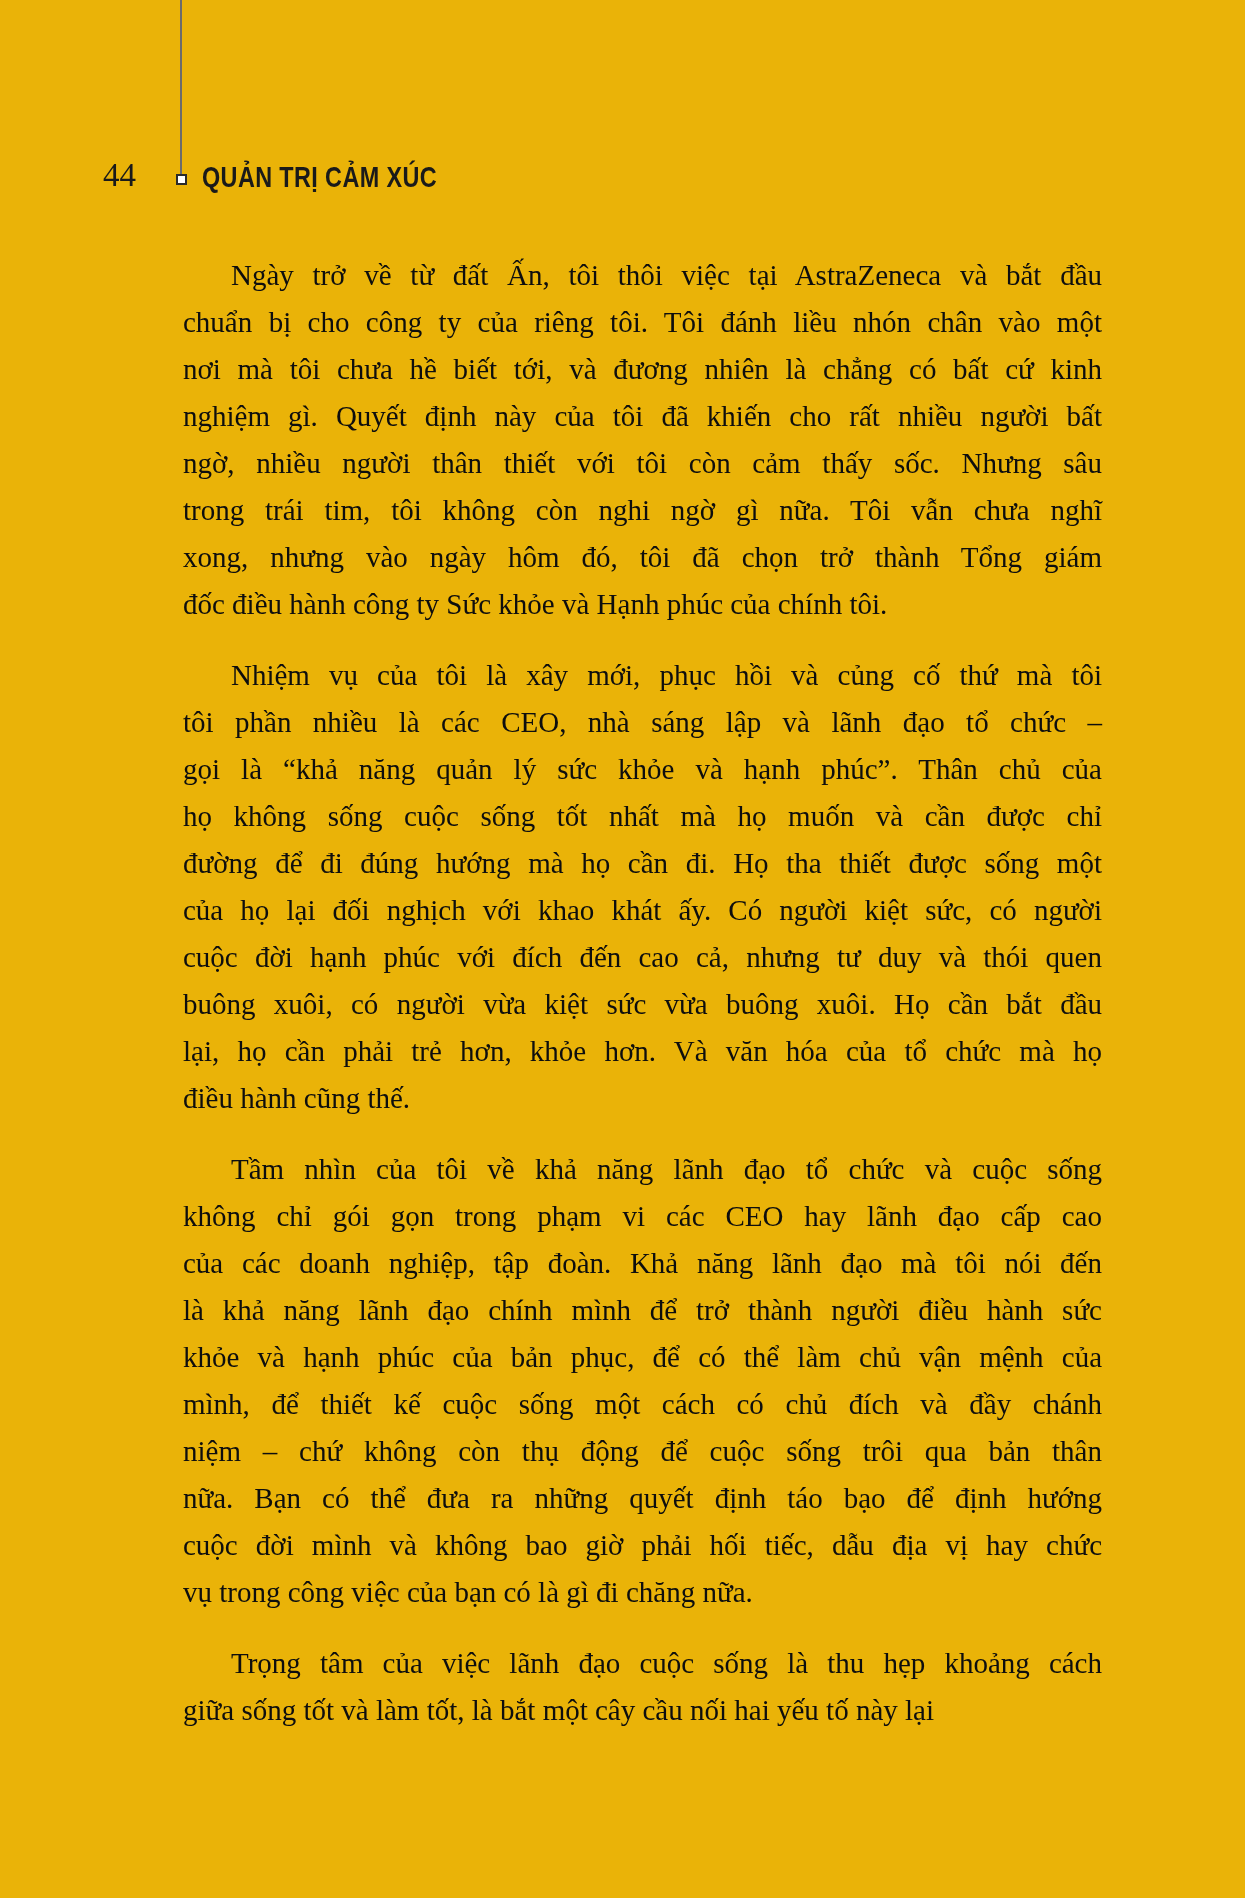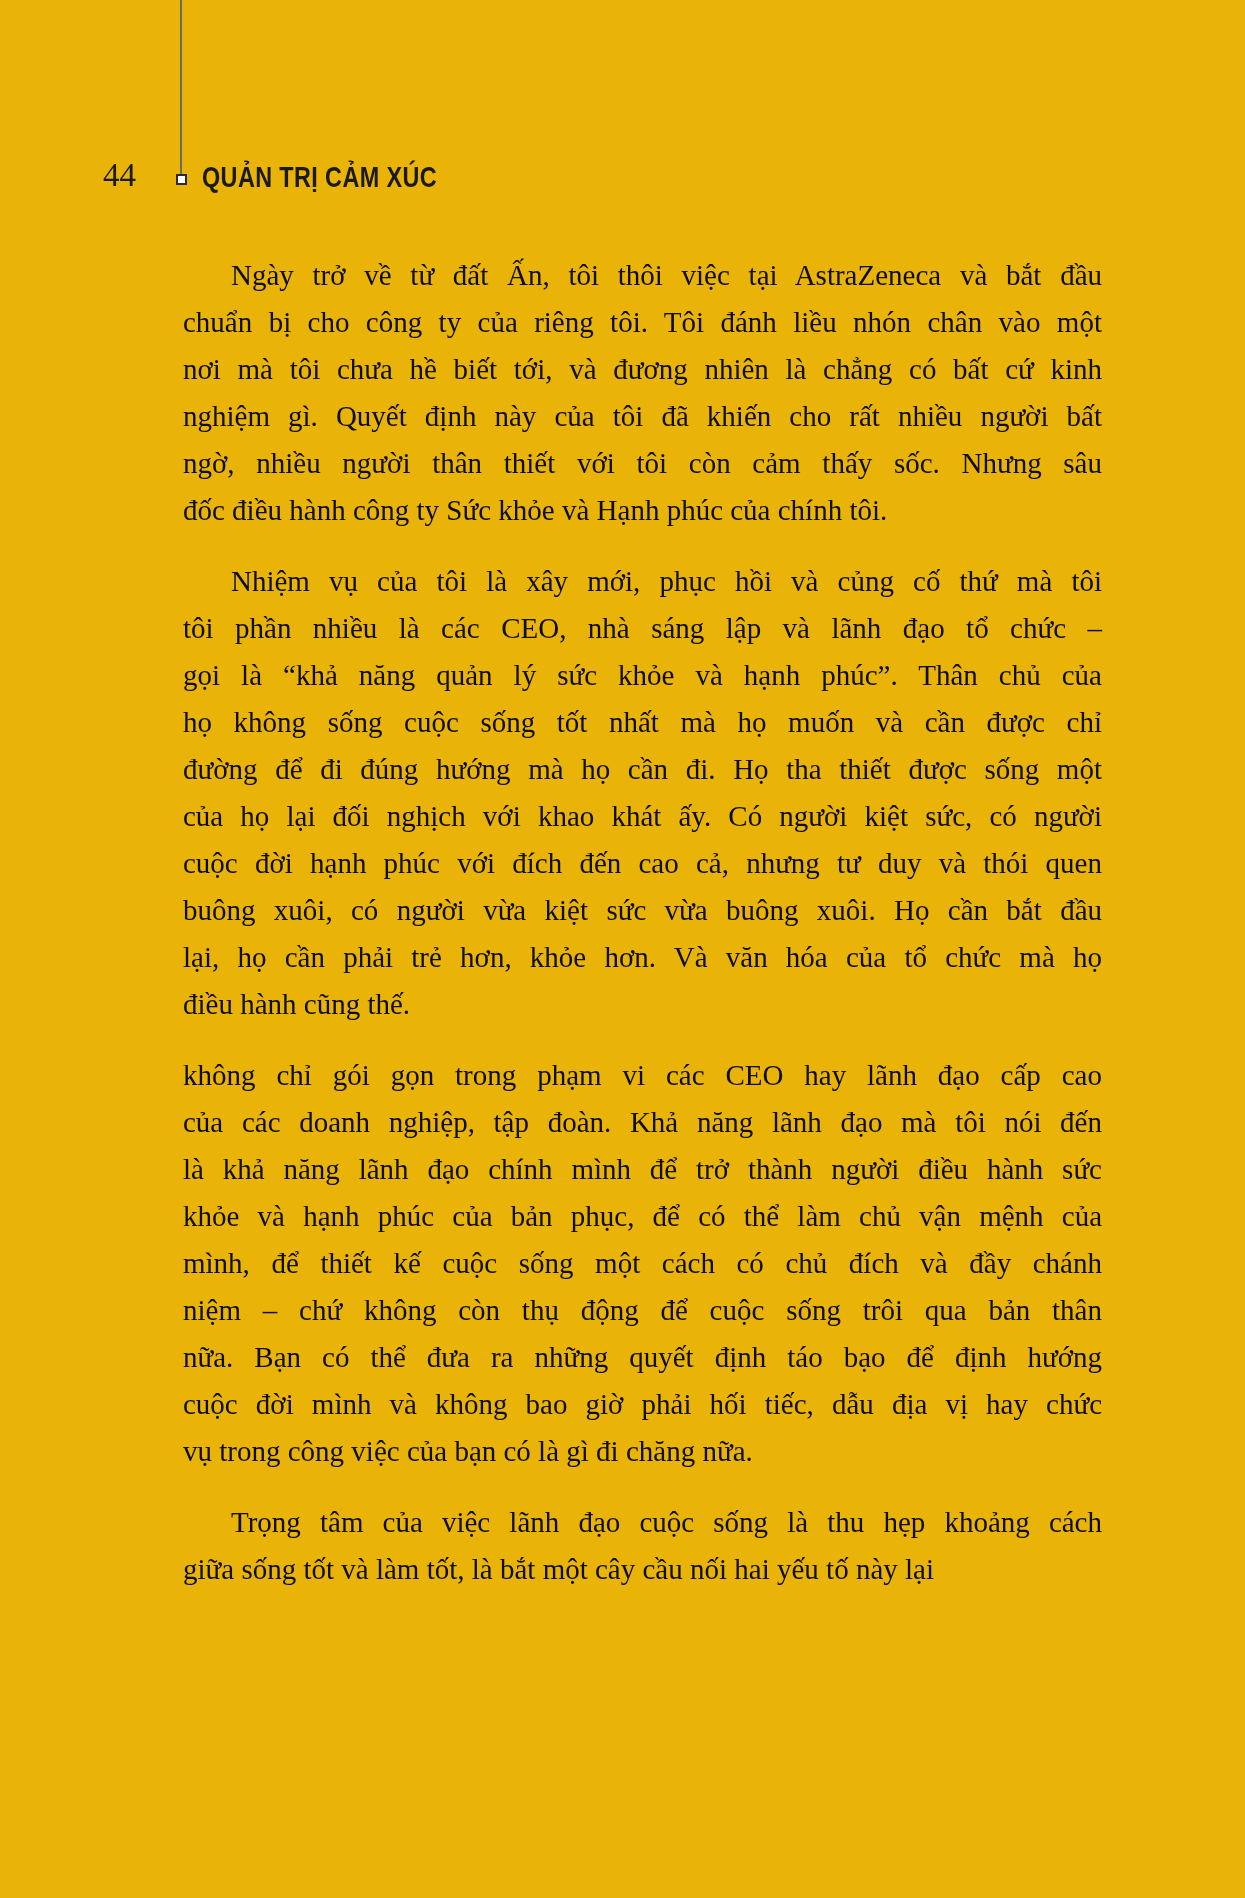--- a/index.html
+++ b/index.html
@@ -60,35 +60,38 @@
   <div class="header-rule-marker"></div>
   <div class="page-number">44</div>
   <div class="chapter-title">QUẢN TRỊ CẢM XÚC</div>
   <div class="body-text">
       <div class="para">
         <div class="line first">Ngày trở về từ đất Ấn, tôi thôi việc tại AstraZeneca và bắt đầu</div>
         <div class="line">chuẩn bị cho công ty của riêng tôi. Tôi đánh liều nhón chân vào một</div>
         <div class="line">nơi mà tôi chưa hề biết tới, và đương nhiên là chẳng có bất cứ kinh</div>
         <div class="line">nghiệm gì. Quyết định này của tôi đã khiến cho rất nhiều người bất</div>
         <div class="line">ngờ, nhiều người thân thiết với tôi còn cảm thấy sốc. Nhưng sâu</div>
+        <div class="line">trong trái tim, tôi không còn nghi ngờ gì nữa. Tôi vẫn chưa nghĩ</div>
+        <div class="line">xong, nhưng vào ngày hôm đó, tôi đã chọn trở thành Tổng giám</div>
         <div class="line last">đốc điều hành công ty Sức khỏe và Hạnh phúc của chính tôi.</div>
       </div>
       <div class="para">
         <div class="line first">Nhiệm vụ của tôi là xây mới, phục hồi và củng cố thứ mà tôi</div>
         <div class="line">tôi phần nhiều là các CEO, nhà sáng lập và lãnh đạo tổ chức –</div>
         <div class="line">gọi là “khả năng quản lý sức khỏe và hạnh phúc”. Thân chủ của</div>
         <div class="line">họ không sống cuộc sống tốt nhất mà họ muốn và cần được chỉ</div>
         <div class="line">đường để đi đúng hướng mà họ cần đi. Họ tha thiết được sống một</div>
         <div class="line">của họ lại đối nghịch với khao khát ấy. Có người kiệt sức, có người</div>
         <div class="line">cuộc đời hạnh phúc với đích đến cao cả, nhưng tư duy và thói quen</div>
         <div class="line">buông xuôi, có người vừa kiệt sức vừa buông xuôi. Họ cần bắt đầu</div>
         <div class="line">lại, họ cần phải trẻ hơn, khỏe hơn. Và văn hóa của tổ chức mà họ</div>
         <div class="line last">điều hành cũng thế.</div>
       </div>
       <div class="para">
+        <div class="line first">Tầm nhìn của tôi về khả năng lãnh đạo tổ chức và cuộc sống</div>
         <div class="line">không chỉ gói gọn trong phạm vi các CEO hay lãnh đạo cấp cao</div>
         <div class="line">của các doanh nghiệp, tập đoàn. Khả năng lãnh đạo mà tôi nói đến</div>
         <div class="line">là khả năng lãnh đạo chính mình để trở thành người điều hành sức</div>
         <div class="line">khỏe và hạnh phúc của bản phục, để có thể làm chủ vận mệnh của</div>
         <div class="line">mình, để thiết kế cuộc sống một cách có chủ đích và đầy chánh</div>
         <div class="line">niệm – chứ không còn thụ động để cuộc sống trôi qua bản thân</div>
         <div class="line">nữa. Bạn có thể đưa ra những quyết định táo bạo để định hướng</div>
         <div class="line">cuộc đời mình và không bao giờ phải hối tiếc, dẫu địa vị hay chức</div>
         <div class="line last">vụ trong công việc của bạn có là gì đi chăng nữa.</div>
       </div>

